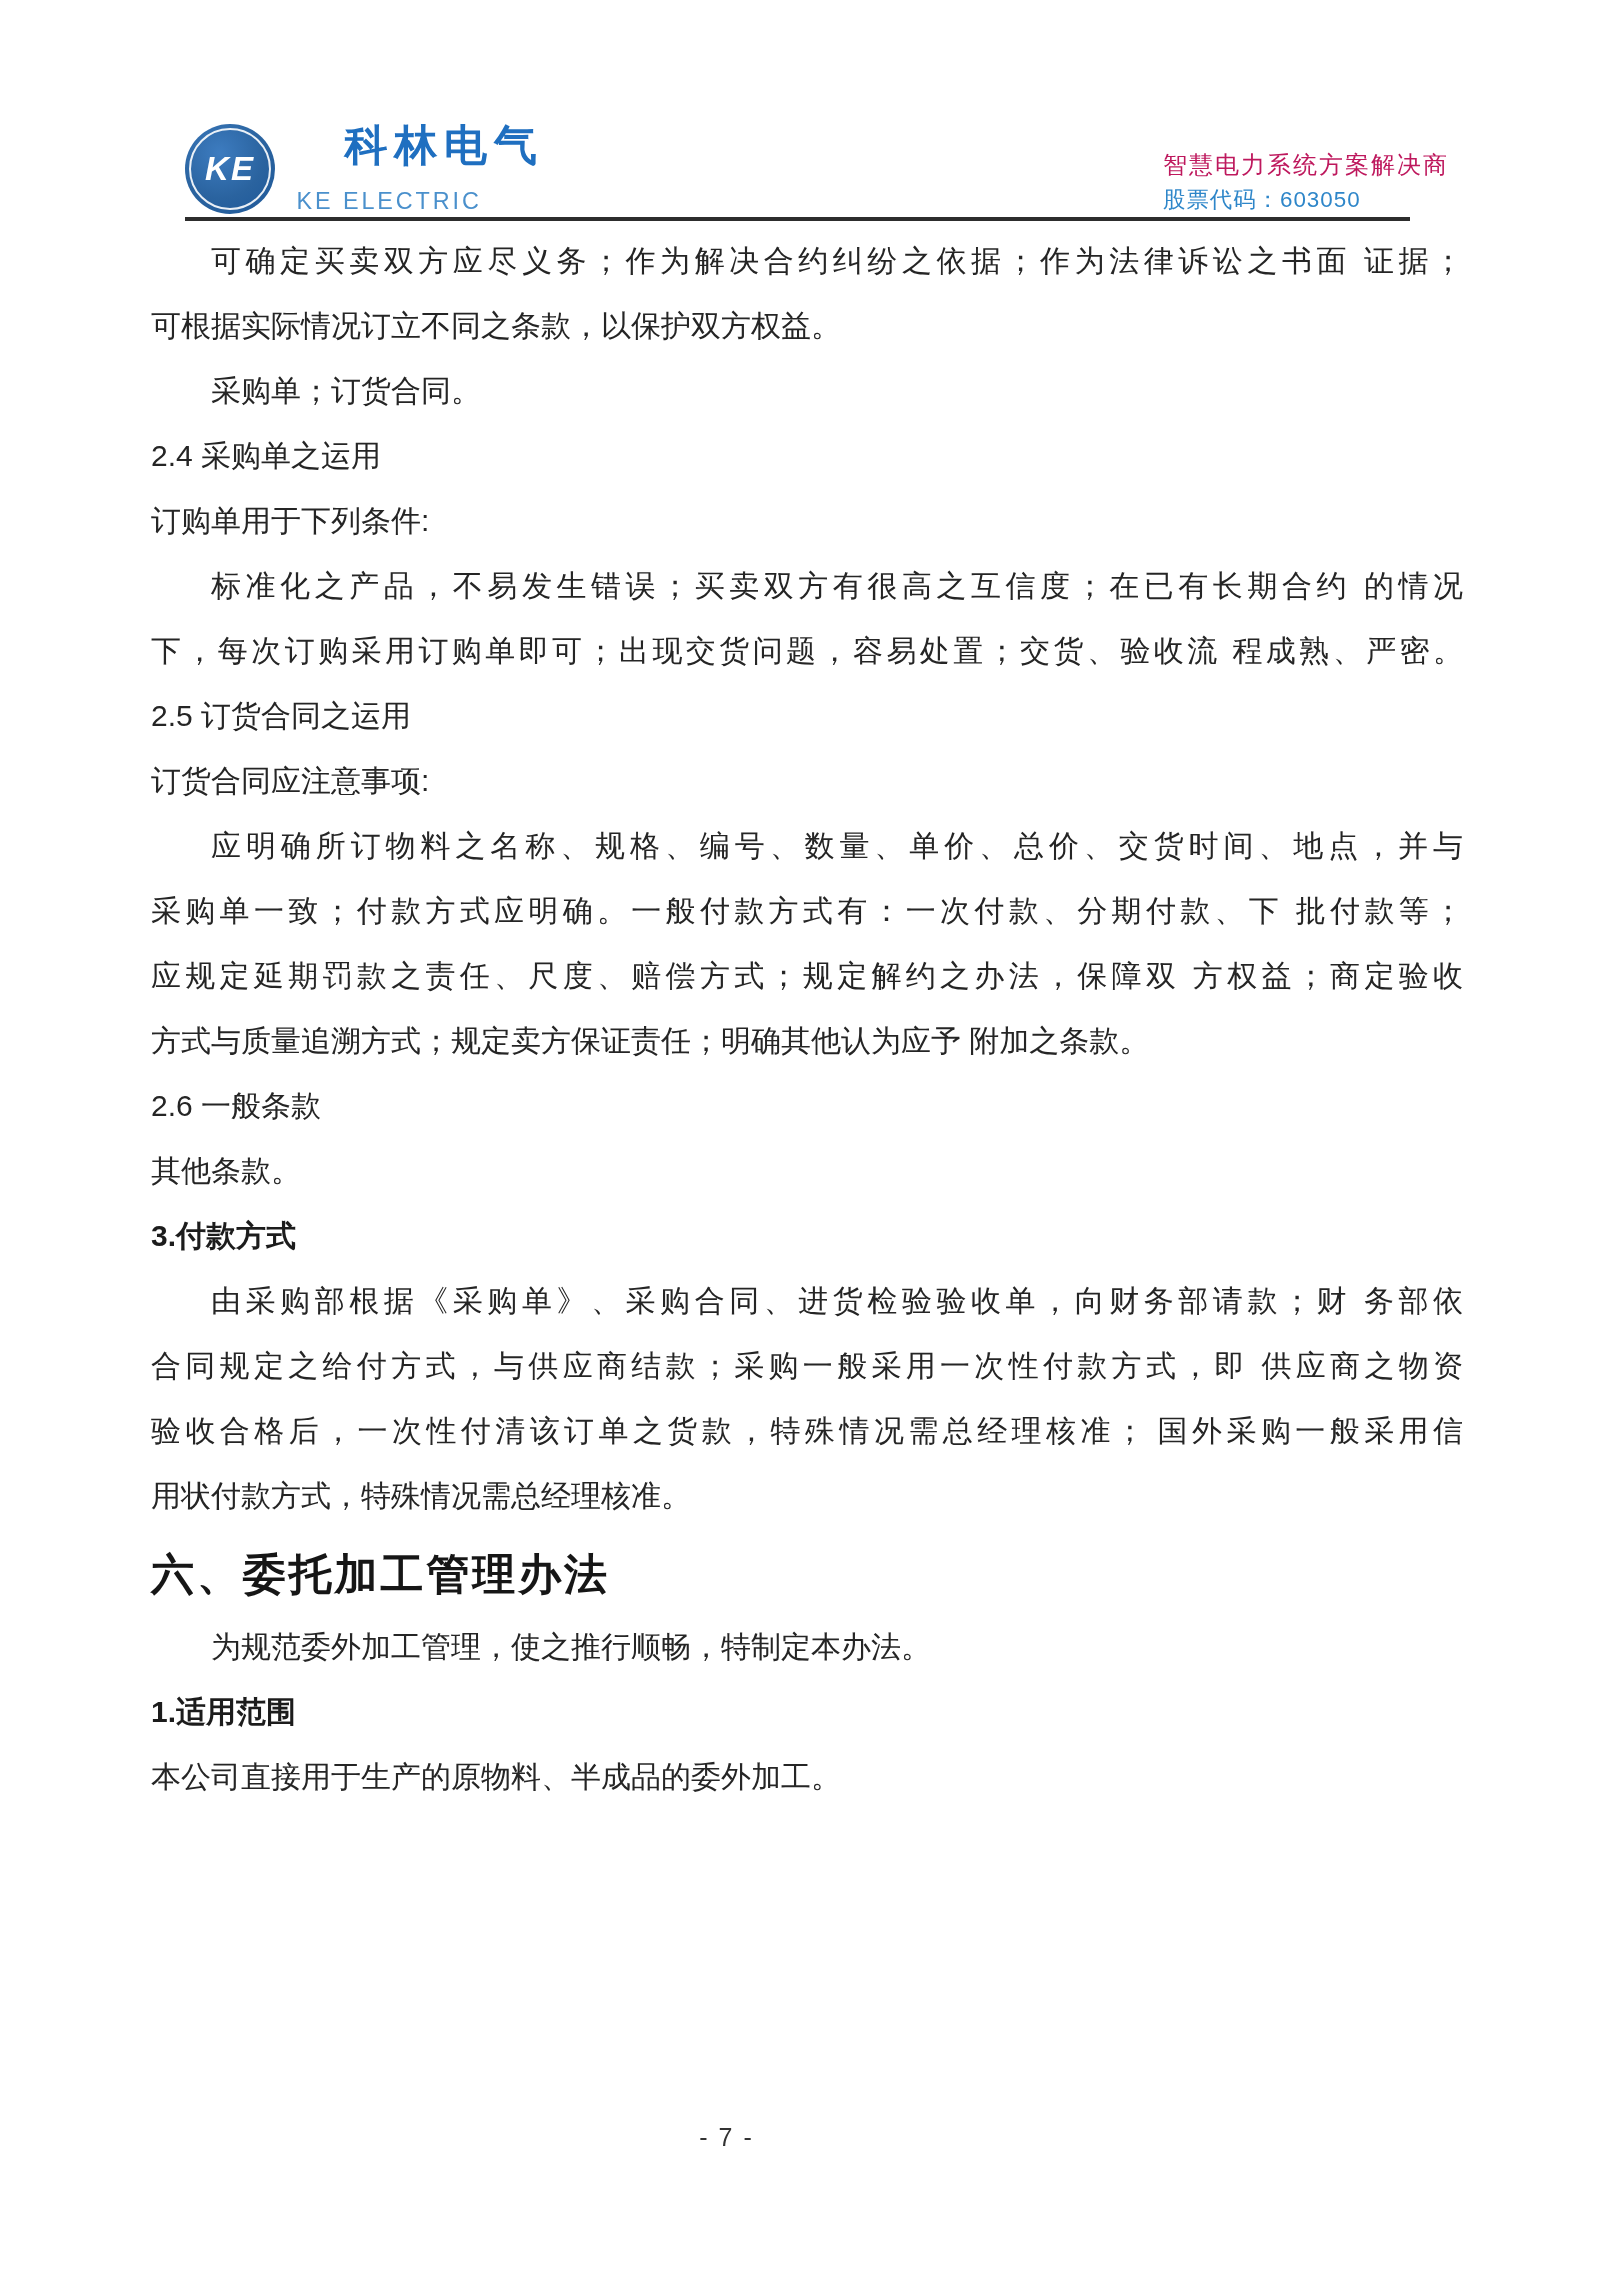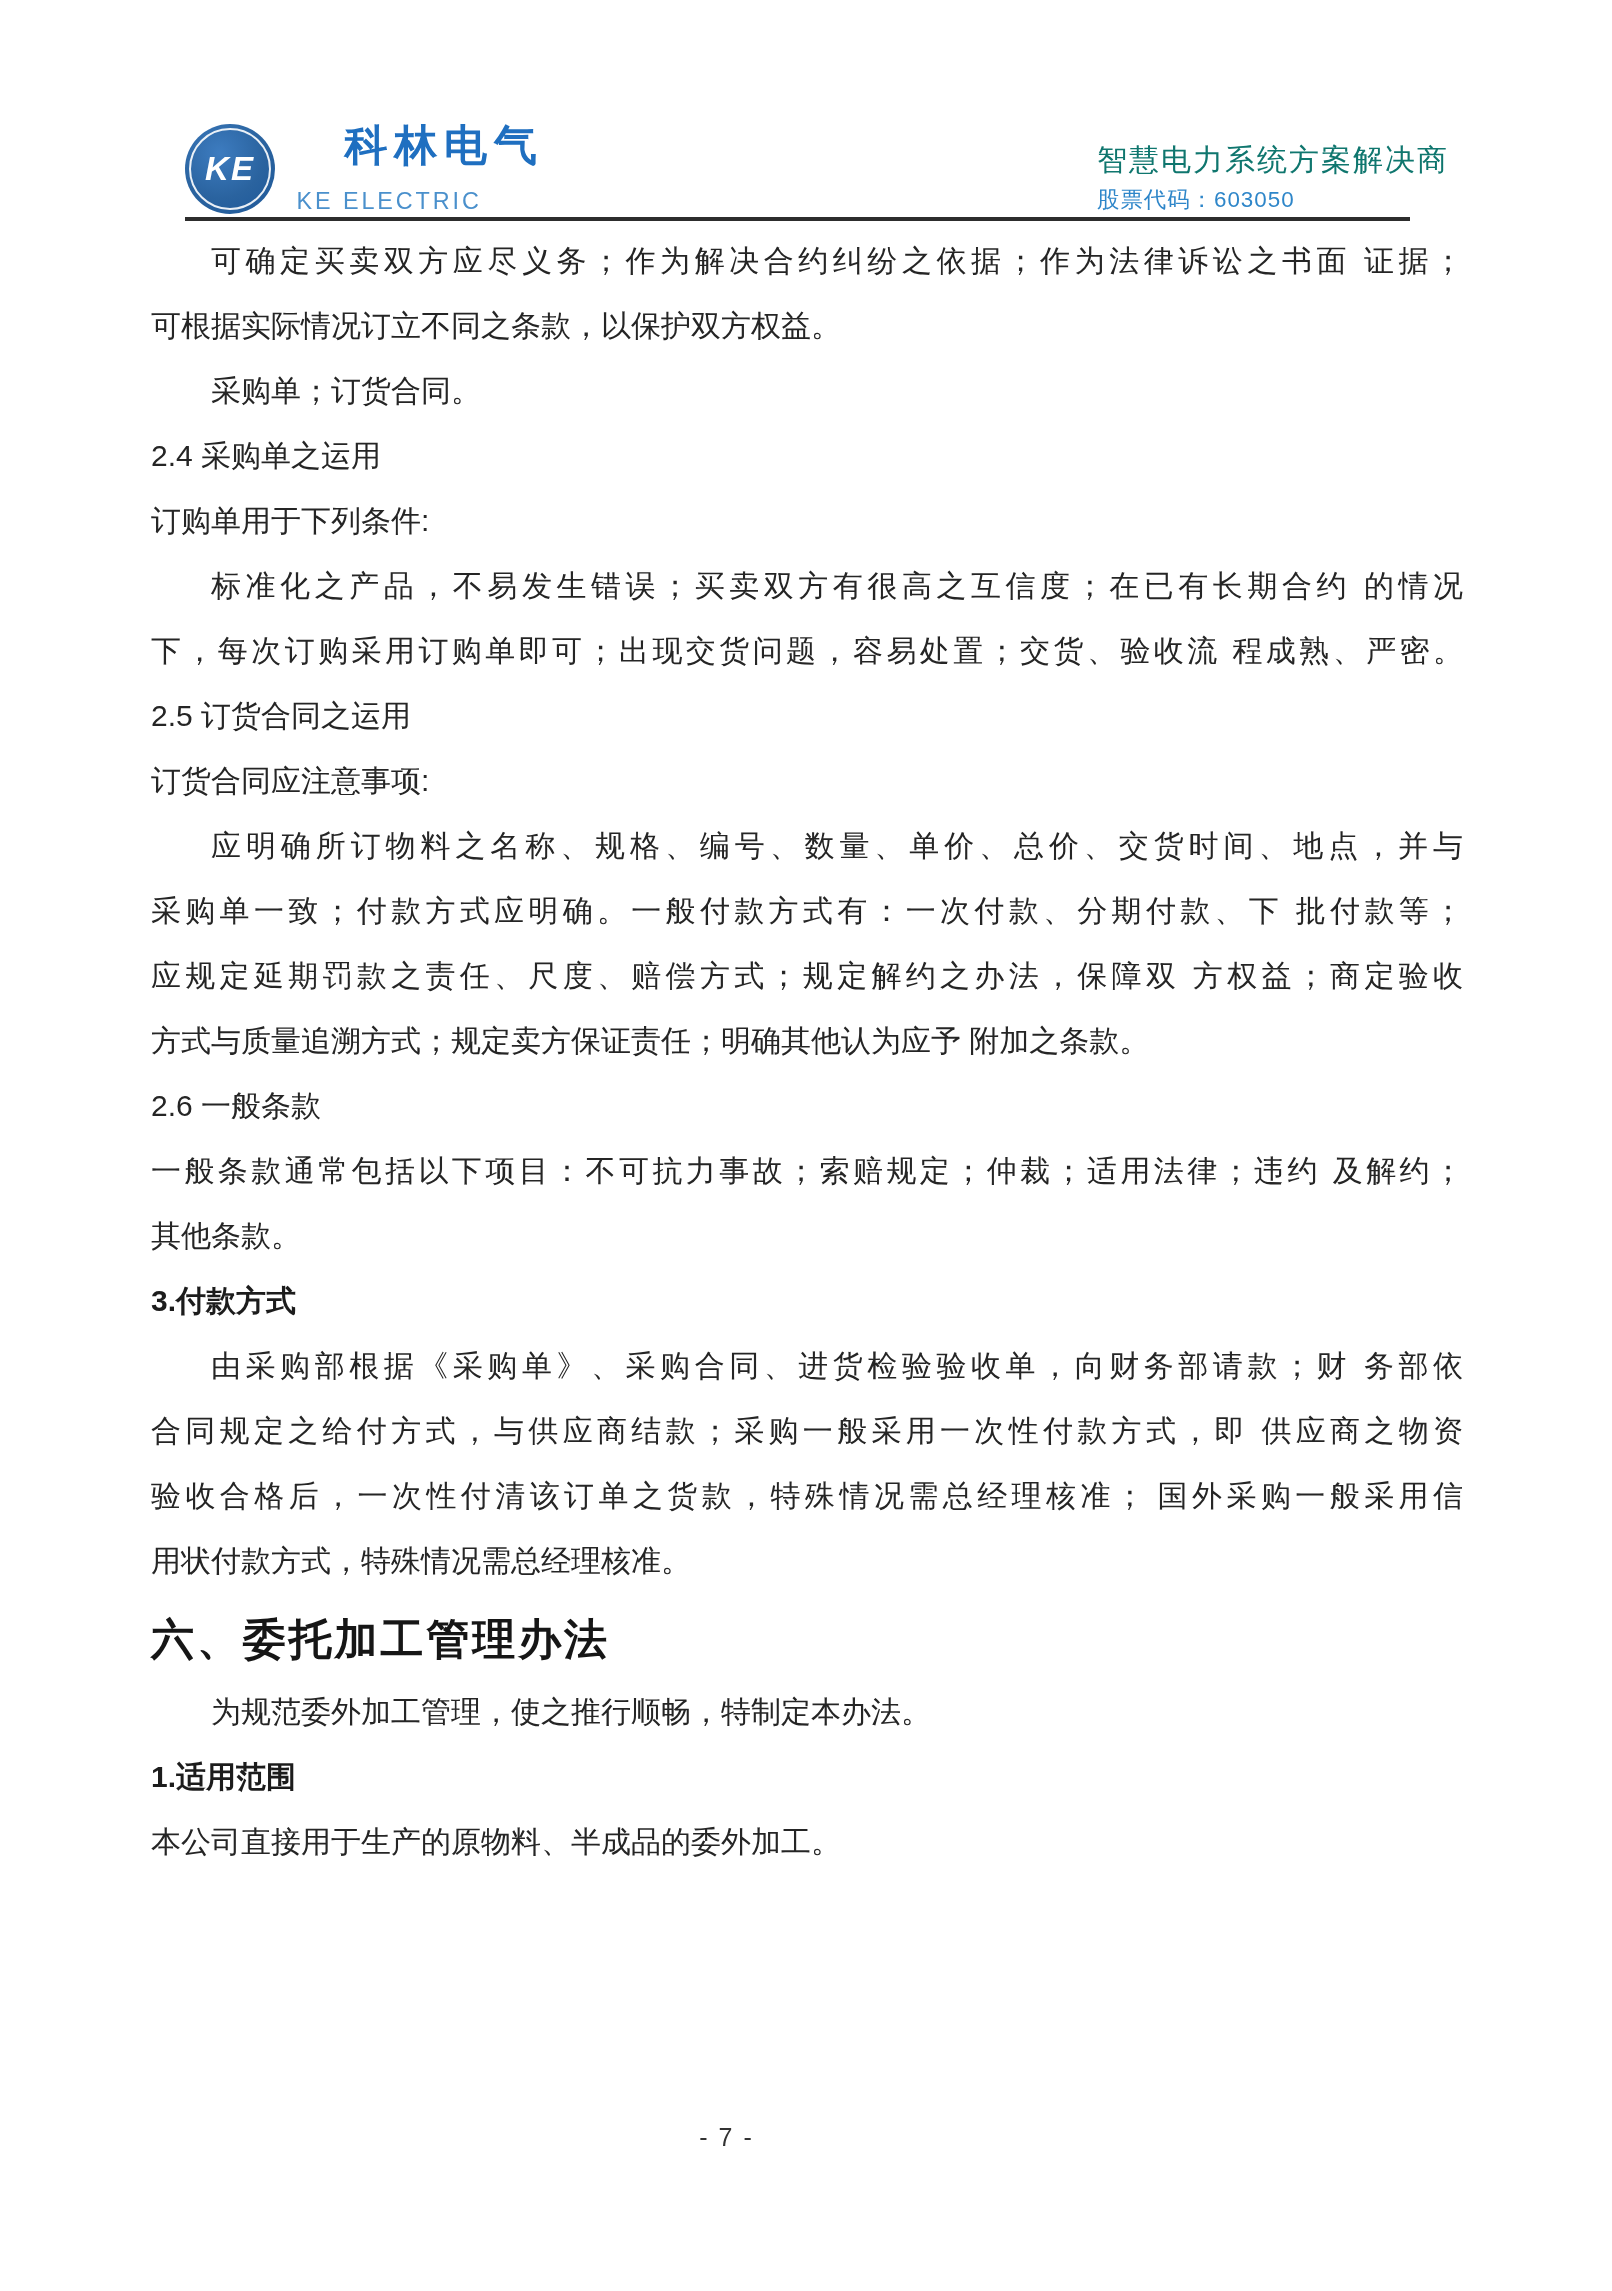--- a/index.html
+++ b/index.html
@@ -29,21 +29,21 @@
     border:2.9px solid rgba(255,255,255,.9); border-radius:50%;
   }
   .logo-badge-text {
     color:#ffffff; font-size:33px; font-weight:bold;
     font-style:italic; letter-spacing:2px; z-index:1;
   }
   .brand-cn { font-size:43px; font-weight:bold; color:#1f6fc0; letter-spacing:6.8px; line-height:1.05;margin-left:48px; }
   .brand-en { font-size:23.4px; color:#4a90cc; letter-spacing:2.9px; margin-top:20px; }
 
   .tagline-group { padding-top:3.9px; }
-  .tagline { font-size:30px; color:#0f766e; letter-spacing:2px; }
+  .tagline { font-size:24px; color:#be185d; letter-spacing:2px; }
   .stock-code { font-size:22.4px; color:#2e86c9; margin-top:3px; letter-spacing:1px; }
 
   .divider {
     position:absolute; top:217px; left:185px; width:1225px; height:3.9px;
     background:#2d2d2d;
   }
 
   
   .document-body { position:absolute; top:228px; left:151px; width:1312px; }
   .ln {
@@ -97,21 +97,20 @@
       <div class="ln body">订购单用于下列条件:</div>
       <div class="ln body indent fill">标准化之产品，不易发生错误；买卖双方有很高之互信度；在已有长期合约 的情况</div>
       <div class="ln body fill">下，每次订购采用订购单即可；出现交货问题，容易处置；交货、验收流 程成熟、严密。</div>
       <div class="ln body">2.5 订货合同之运用</div>
       <div class="ln body">订货合同应注意事项:</div>
       <div class="ln body indent fill">应明确所订物料之名称、规格、编号、数量、单价、总价、交货时间、地点，并与</div>
       <div class="ln body fill">采购单一致；付款方式应明确。一般付款方式有：一次付款、分期付款、下 批付款等；</div>
       <div class="ln body fill">应规定延期罚款之责任、尺度、赔偿方式；规定解约之办法，保障双 方权益；商定验收</div>
       <div class="ln body">方式与质量追溯方式；规定卖方保证责任；明确其他认为应予 附加之条款。</div>
       <div class="ln body">2.6 一般条款</div>
-      <div class="ln body fill">一般条款通常包括以下项目：不可抗力事故；索赔规定；仲裁；适用法律；违约 及解约；</div>
       <div class="ln body">其他条款。</div>
       <div class="ln bold">3.付款方式</div>
       <div class="ln body indent fill">由采购部根据《采购单》、采购合同、进货检验验收单，向财务部请款；财 务部依</div>
       <div class="ln body fill">合同规定之给付方式，与供应商结款；采购一般采用一次性付款方式，即 供应商之物资</div>
       <div class="ln body fill">验收合格后，一次性付清该订单之货款，特殊情况需总经理核准； 国外采购一般采用信</div>
       <div class="ln body">用状付款方式，特殊情况需总经理核准。</div>
       <div class="ln title">六、委托加工管理办法</div>
       <div class="ln body indent">为规范委外加工管理，使之推行顺畅，特制定本办法。</div>
       <div class="ln bold">1.适用范围</div>
       <div class="ln body">本公司直接用于生产的原物料、半成品的委外加工。</div>

